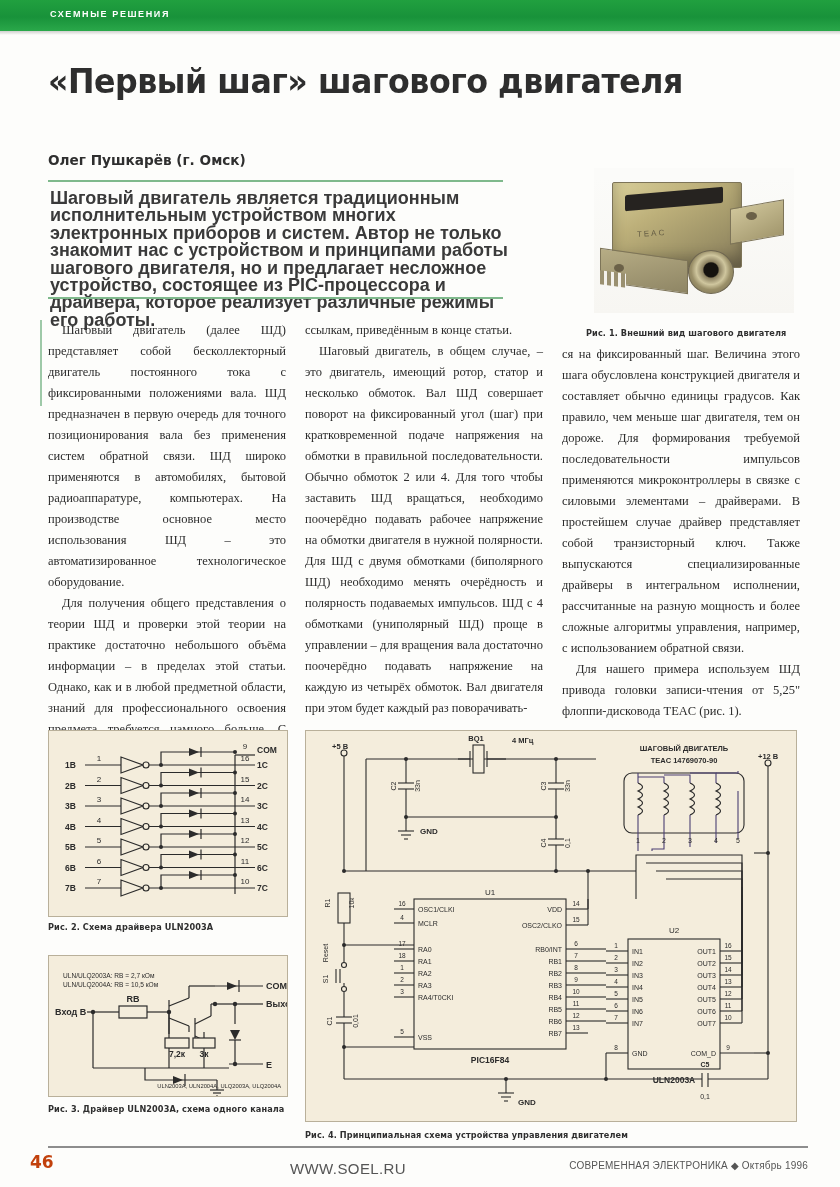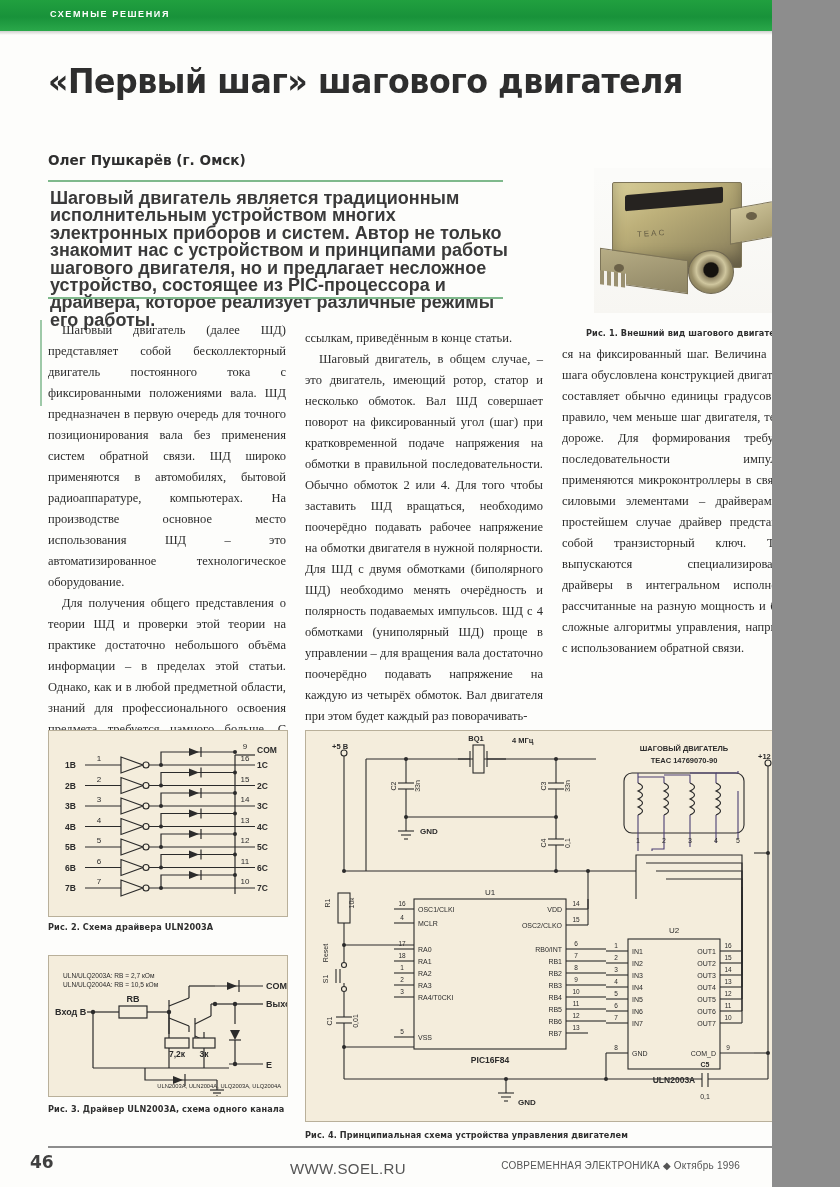--- a/index.html
+++ b/index.html
@@ -1,19 +1,19 @@
 <!DOCTYPE html>
 <html lang="ru"><head>
 <meta charset="utf-8">
 <title>SOEL page 46</title>
 <style>
   html,body{margin:0;padding:0;background:#8d8d8d;}
   body{font-family:"Liberation Sans",sans-serif;}
   .page{
-    position:relative;width:772px;height:1187px;
+    position:relative;width:840px;height:1187px;
     background:#fdfdfb;overflow:hidden;
   }
   
   .banner{
     position:absolute;left:0;top:0;width:840px;height:31px;
     background:linear-gradient(180deg,#21a03f 0%,#18923a 55%,#2aa84a 100%);
   }
   .banner-label{
     position:absolute;left:50px;top:9px;
     color:#ffffff;font-size:9px;font-weight:bold;letter-spacing:1.6px;
@@ -106,38 +106,38 @@
   
   .col{
     position:absolute;width:238px;
     font-family:"Liberation Serif",serif;
     font-size:12.5px;line-height:21px;color:#2c2c2c;
     text-align:justify;
   }
   .col p{margin:0;text-indent:14px;}
   .col p.noind{text-indent:0;}
   #col1{left:48px;top:320px;}
-  #col2{left:305px;top:328px;}
+  #col2{left:305px;top:320px;}
   #col3{left:562px;top:344px;}
   
   .fig{
     position:absolute;background:#f4eddc;border:1px solid #b9b09a;
   }
   #fig2{left:48px;top:730px;width:238px;height:185px;}
   #fig3{left:48px;top:955px;width:238px;height:140px;}
   #fig4{left:305px;top:730px;width:490px;height:390px;}
   .fig svg{display:block;width:100%;height:100%;}
   .cap2{position:absolute;left:48px;top:922px;width:240px;}
   .cap3{position:absolute;left:48px;top:1103px;width:250px;line-height:13px;}
   .cap4{position:absolute;left:305px;top:1130px;width:480px;}
   
   .foot-rule{position:absolute;left:48px;top:1146px;width:760px;height:2px;background:#8d8d8d;}
   .pageno{
     position:absolute;left:30px;top:1152px;
-    font-family:"DejaVu Sans",sans-serif;font-size:17px;font-weight:bold;color:#404040;
+    font-family:"DejaVu Sans",sans-serif;font-size:17px;font-weight:bold;color:#c2410c;
   }
   .foot-url{
     position:absolute;left:290px;top:1160px;
     font-family:"Liberation Sans",sans-serif;font-size:15px;color:#555;letter-spacing:.4px;
   }
   .foot-right{
     position:absolute;right:32px;top:1160px;
     font-family:"Liberation Sans",sans-serif;font-size:10px;color:#555;letter-spacing:.2px;
   }
   
@@ -177,20 +177,21 @@
   <div class="col" id="col1">
     <p>Шаговый двигатель (далее ШД) представляет собой бесколлекторный двигатель постоянного тока с фиксированными положениями вала. ШД предназначен в первую очередь для точного позиционирования вала без применения систем обратной связи. ШД широко применяются в автомобилях, бытовой радиоаппаратуре, компьютерах. На производстве основное место использования ШД – это автоматизированное технологическое оборудование.</p>
     <p>Для получения общего представления о теории ШД и проверки этой теории на практике достаточно небольшого объёма информации – в пределах этой статьи. Однако, как и в любой предметной области, знаний для профессионального освоения предмета требуется намного больше. С подробной теорией работы ШД можно ознакомиться по</p>
   </div>
   <div class="col" id="col2">
     <p class="noind">ссылкам, приведённым в конце статьи.</p>
     <p>Шаговый двигатель, в общем случае, – это двигатель, имеющий ротор, статор и несколько обмоток. Вал ШД совершает поворот на фиксированный угол (шаг) при кратковременной подаче напряжения на обмотки в правильной последовательности. Обычно обмоток 2 или 4. Для того чтобы заставить ШД вращаться, необходимо поочерёдно подавать рабочее напряжение на обмотки двигателя в нужной полярности. Для ШД с двумя обмотками (биполярного ШД) необходимо менять очерёдность и полярность подаваемых импульсов. ШД с 4 обмотками (униполярный ШД) проще в управлении – для вращения вала достаточно поочерёдно подавать напряжение на каждую из четырёх обмоток. Вал двигателя при этом будет каждый раз поворачивать-</p>
   </div>
   <div class="col" id="col3">
     <p class="noind">ся на фиксированный шаг. Величина этого шага обусловлена конструкцией двигателя и составляет обычно единицы градусов. Как правило, чем меньше шаг двигателя, тем он дороже. Для формирования требуемой последовательности импульсов применяются микроконтроллеры в связке с силовыми элементами – драйверами. В простейшем случае драйвер представляет собой транзисторный ключ. Также выпускаются специализированные драйверы в интегральном исполнении, рассчитанные на разную мощность и более сложные алгоритмы управления, например, с использованием обратной связи.</p>
+    <p>Для нашего примера используем ШД привода головки записи-чтения от 5,25" флоппи-дисковода TEAC (рис. 1).</p>
   </div>
 
   <div class="fig" id="fig2">
     <svg viewBox="0 0 238 185">
       <g stroke="#2b2b2b" stroke-width="1.2" fill="none" id="f2-wires">
           <path d="M186 24 H206"></path>
           <path d="M186 24 V163"></path>
           <path d="M36 34 H72"></path>
           <polygon points="72,26 72,42 94,34" fill="#f4eddc"></polygon>
           <circle cx="97" cy="34" r="3" fill="#f4eddc"></circle>

